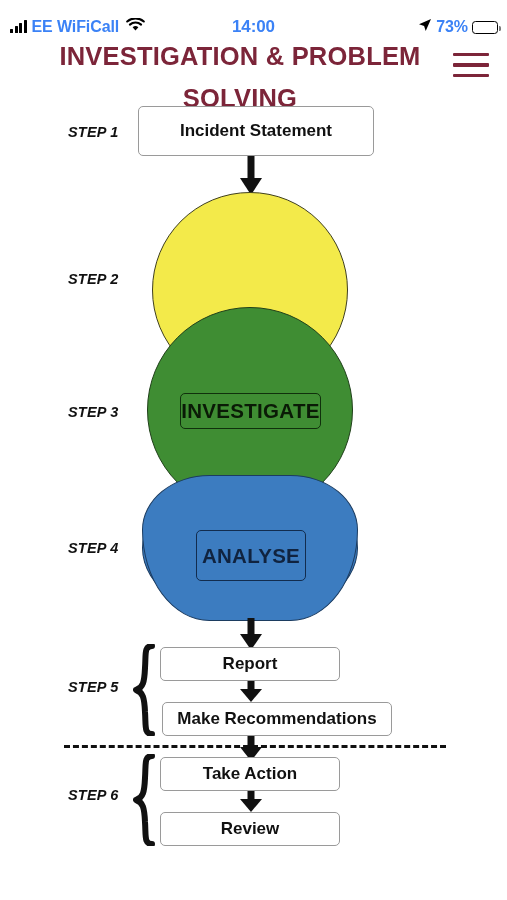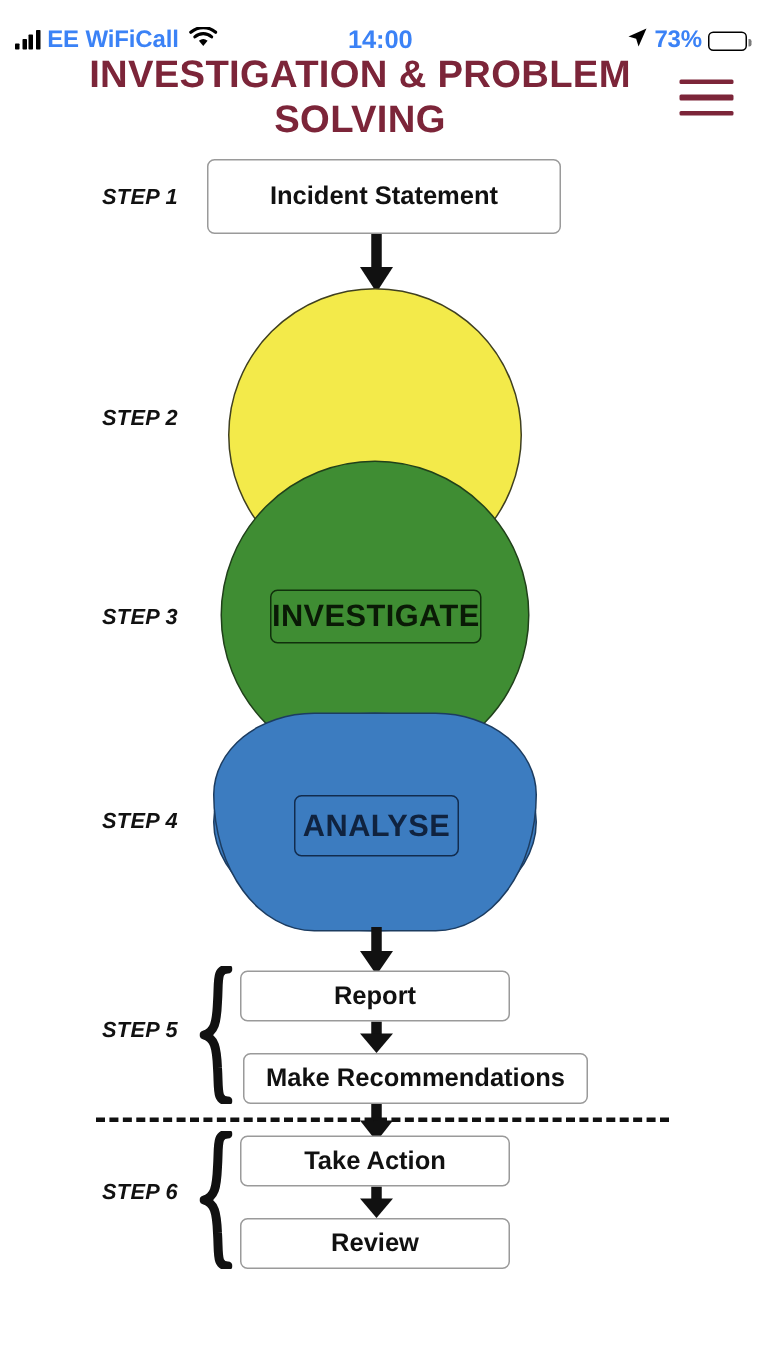--- a/index.html
+++ b/index.html
@@ -100,21 +100,21 @@
   }
   .page-title {
     position: absolute;
     left: 40px;
     width: 400px;
     top: 2px;
     text-align: center;
     color: #7c2539;
     font-size: 25.5px;
     font-weight: bold;
-    line-height: 30px;
+    line-height: 42px;
     letter-spacing: 0.2px;
   }
   .menu-button {
     position: absolute;
     right: 18px;
     top: 17px;
     width: 36px;
     height: 30px;
     display: flex;
     flex-direction: column;
@@ -281,21 +281,21 @@
     </svg>
   </div>
 
   <div class="circle circle-plan" style="left:152px; top:192px;  width:196px; height:196px;"></div>
   <div class="circle circle-investigate" style="left:147px; top:307px;  width:206px; height:206px;"></div>
   <div class="circle circle-analyse" style="left:142px; top:475px;  width:216px; height:146px; border-radius:50%;"></div>
 
   <div class="circle circle-analyse" style="left:142px; top:475px;  width:216px; height:146px; border-radius:50% 50% 50% 50% / 60% 60% 100% 100%;"></div>
 
   <div class="circle-tag tag-investigate" style="left:180px; top:393px; width:141px; height:36px;">INVESTIGATE</div>
-  <div class="circle-tag tag-analyse" style="left:196px; top:530px; width:110px; height:41px;">ANALYSE</div>
+  <div class="circle-tag tag-analyse" style="left:196px; top:530px; width:110px; height:51px;">ANALYSE</div>
 
   <div class="arrow" style="left:237px; top:618px;">
     <svg width="28" height="33" viewBox="0 0 28 33">
       <path d="M14 0 L14 19" stroke="#111" stroke-width="7" fill="none"></path>
       <path d="M3 16 L25 16 L14 32 Z" fill="#111"></path>
     </svg>
   </div>
 
   <div class="brace" style="left:133px; top:644px;">
     <svg width="22" height="92" viewBox="0 0 22 92">

